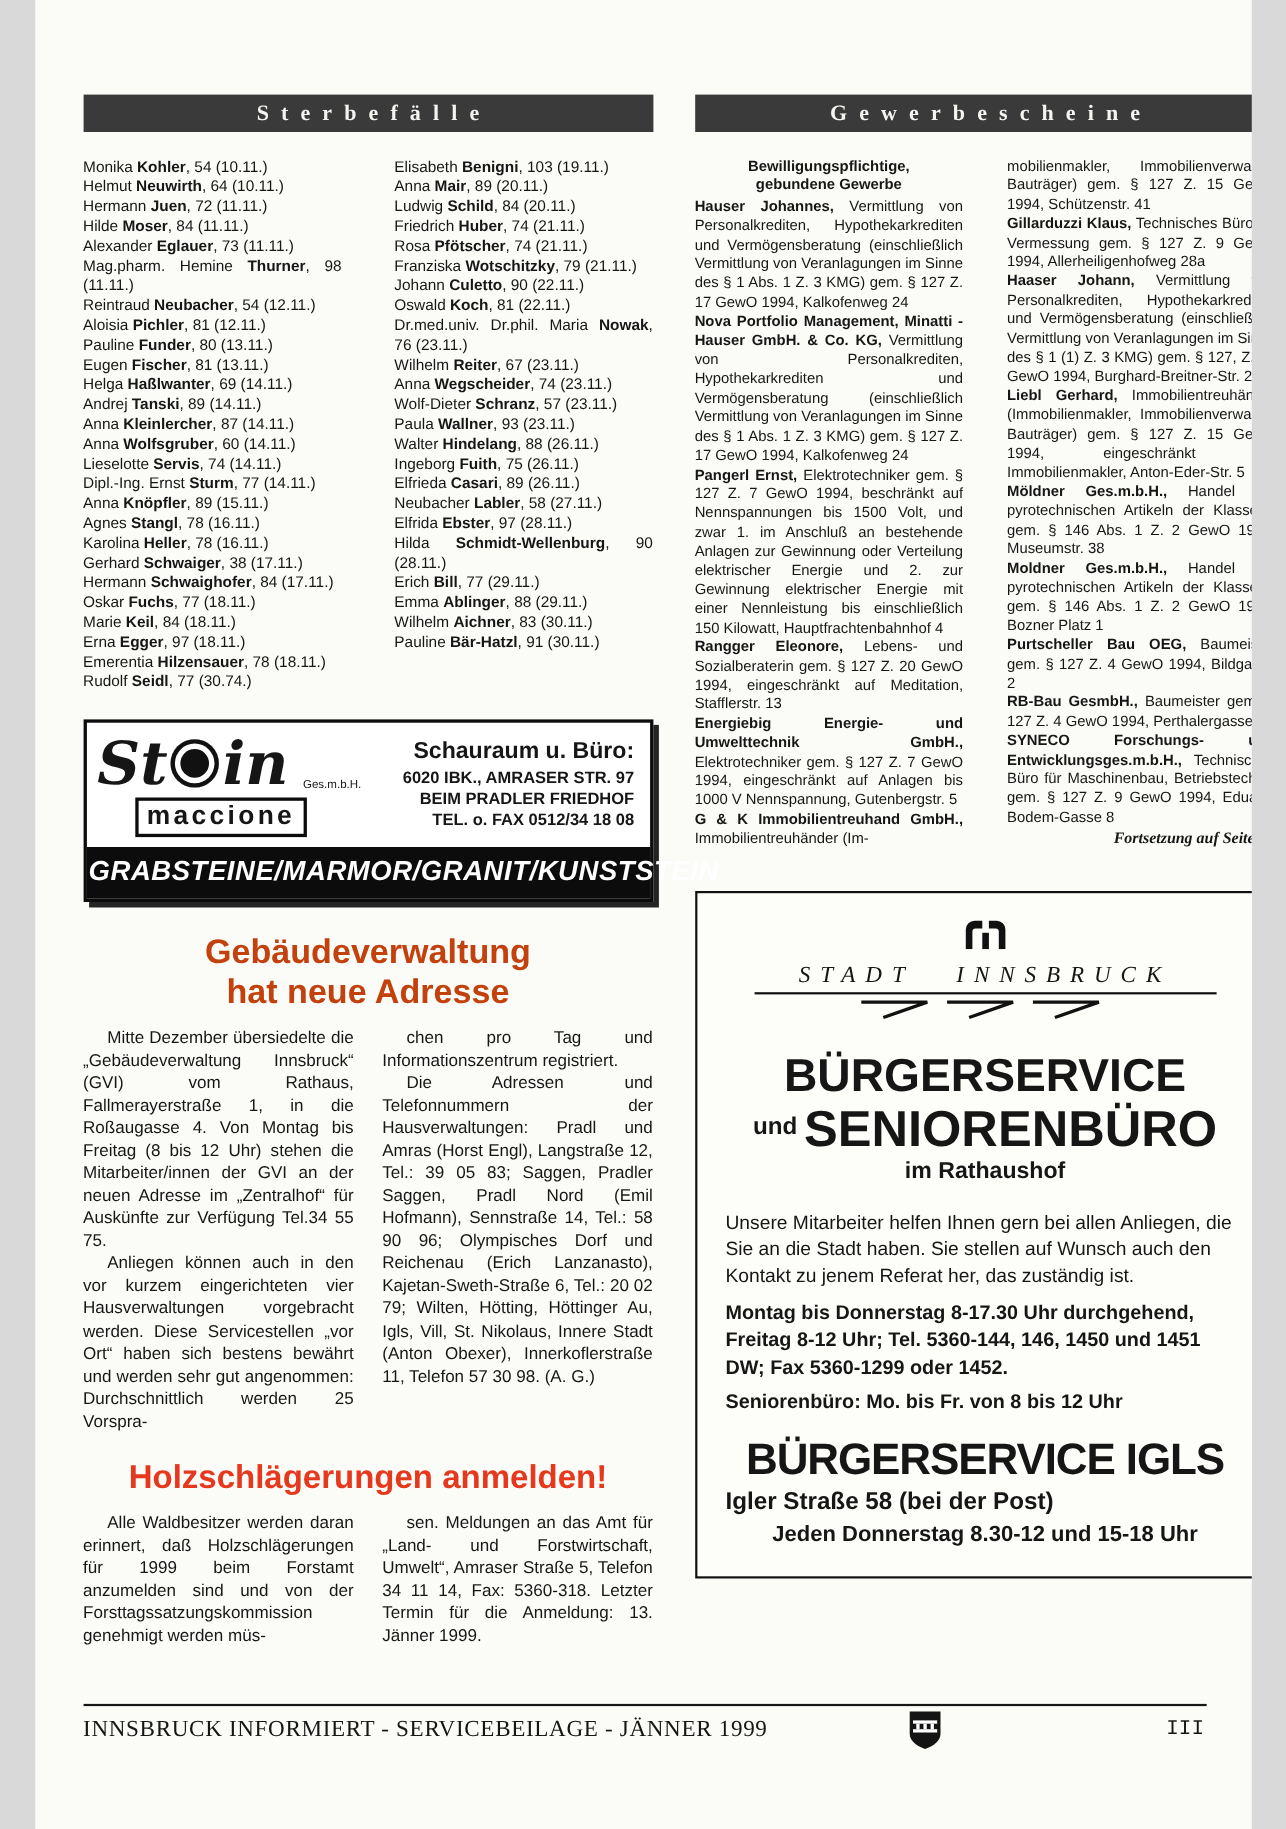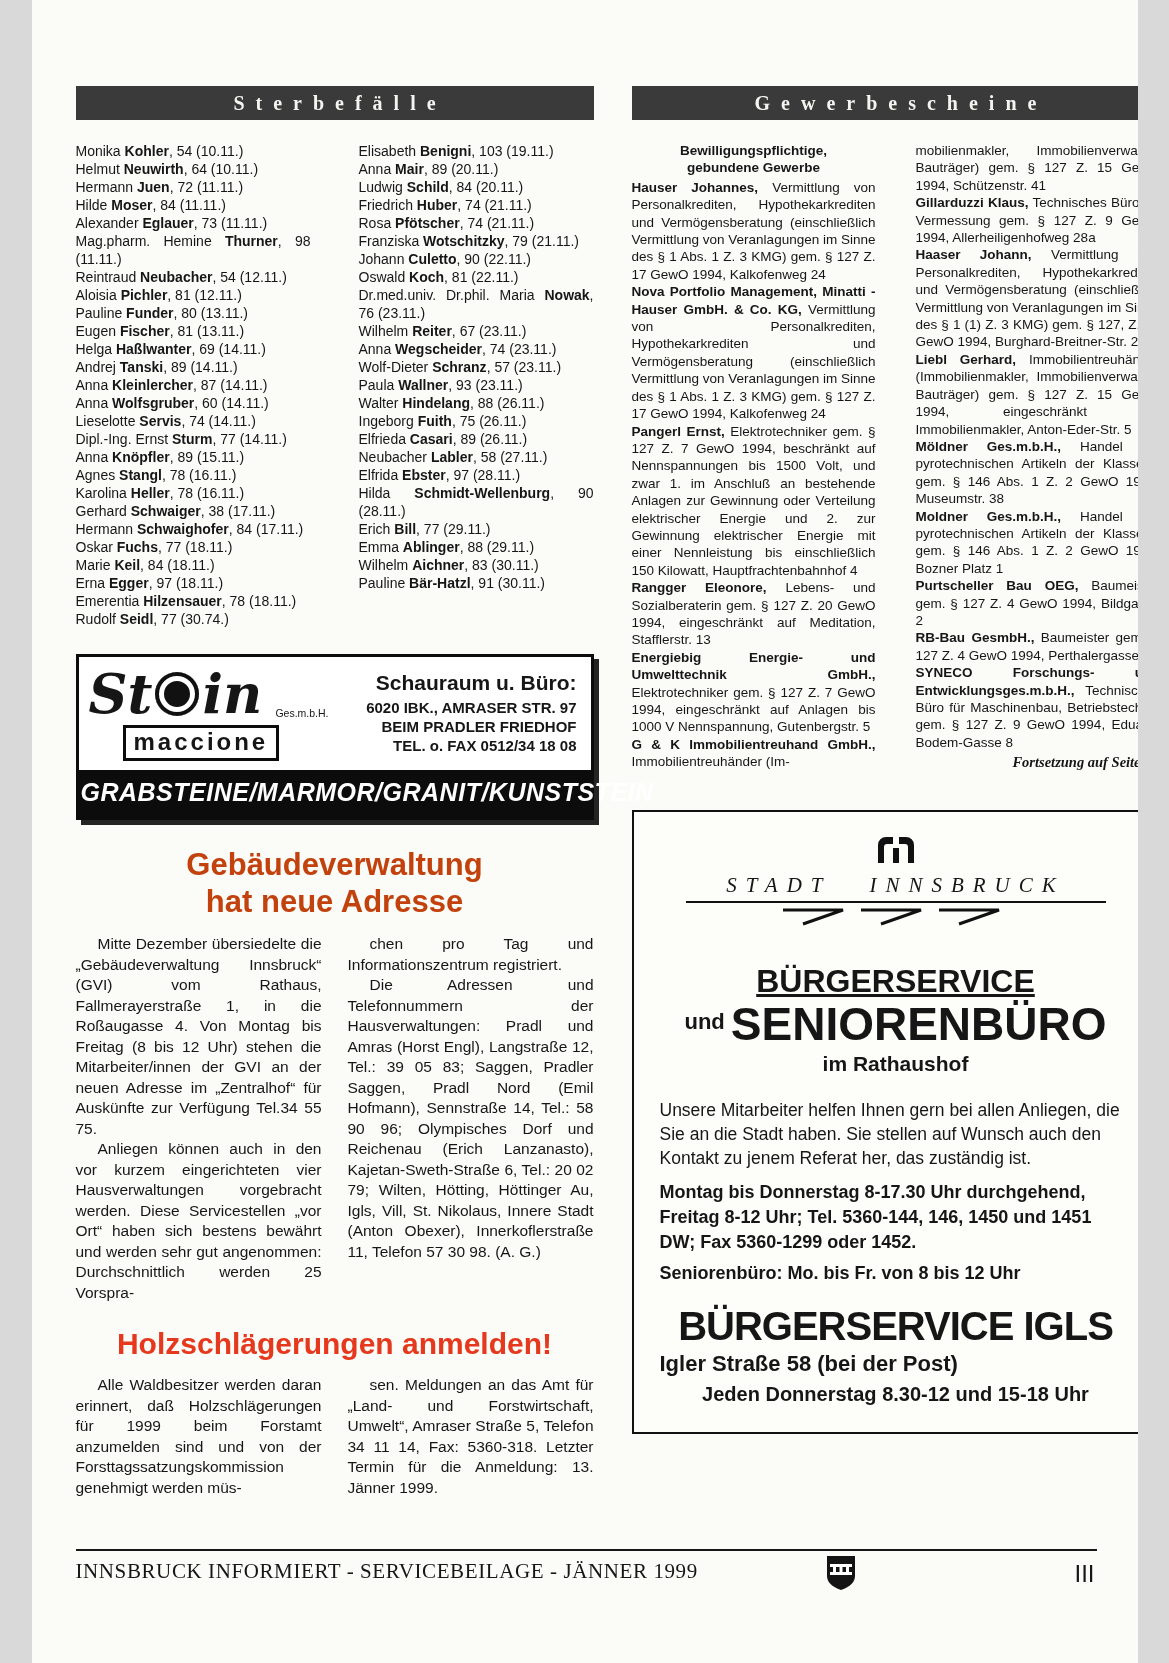--- a/index.html
+++ b/index.html
@@ -39,37 +39,37 @@
 
   .article-cols{display:flex;gap:26px;margin-top:14px;}
   .article-col{flex:1;font-size:15.5px;line-height:20.5px;text-align:justify;}
   .article-p{margin:0;text-indent:22px;}
 
   .service-box{margin-top:38px;border:2px solid #111;padding:24px 26px 26px 26px;background:#fdfdfa;}
   .stadt-logo{text-align:center;}
   .stadt-name{font-family:"Liberation Serif",serif;font-style:italic;font-size:21px;letter-spacing:9px;word-spacing:24px;margin-top:6px;white-space:nowrap;}
   .stadt-rule{height:2px;background:#111;margin:3px 26px 0 26px;}
   .stadt-squiggle{display:block;margin:2px auto 0 auto;}
-  .svc-title1{margin-top:36px;text-align:center;font-size:32px;font-weight:bold;line-height:1.05;text-decoration:underline;}
+  .svc-title1{margin-top:26px;text-align:center;font-size:42px;font-weight:bold;line-height:1.05;}
   .svc-title2{text-align:center;font-size:46px;font-weight:bold;line-height:1.05;margin-top:2px;}
   .svc-und{font-size:22px;font-weight:bold;vertical-align:11px;margin-right:6px;}
   .svc-subtitle{text-align:center;font-size:21px;font-weight:bold;margin-top:3px;}
   .svc-intro{font-size:17.5px;line-height:24px;margin:22px 0 0 0;}
   .svc-hours{font-size:18px;line-height:25px;font-weight:bold;margin:10px 0 0 0;}
   .svc-senior{font-size:18px;font-weight:bold;margin:8px 0 0 0;}
   .svc-igls-title{margin-top:20px;text-align:center;font-size:40px;font-weight:bold;letter-spacing:-1px;}
   .svc-igls-addr{text-align:left;font-size:22px;font-weight:bold;margin-top:2px;}
   .svc-igls-hours{text-align:center;font-size:20px;font-weight:bold;margin-top:6px;}
 
   .footer{position:absolute;left:44px;right:41px;top:1549px;}
   .footer-rule{height:2px;background:#161616;}
   .footer-row{position:relative;margin-top:8px;height:36px;}
   .footer-text{font-family:"Liberation Serif",serif;font-size:21px;letter-spacing:0.6px;}
   .footer-emblem{position:absolute;left:750px;top:-4px;}
-  .footer-page{position:absolute;right:2px;top:1px;font-family:Liberation Sans, sans-serif;font-size:24px;}
+  .footer-page{position:absolute;right:2px;top:1px;font-family:Liberation Mono, monospace;font-size:19px;}
 </style>
 </head>
 <body>
 
 <div class="page">
   <div class="content">
 
     <div class="half-left">
       <div class="section-bar">
         <span class="bar-title">Sterbefälle</span>

